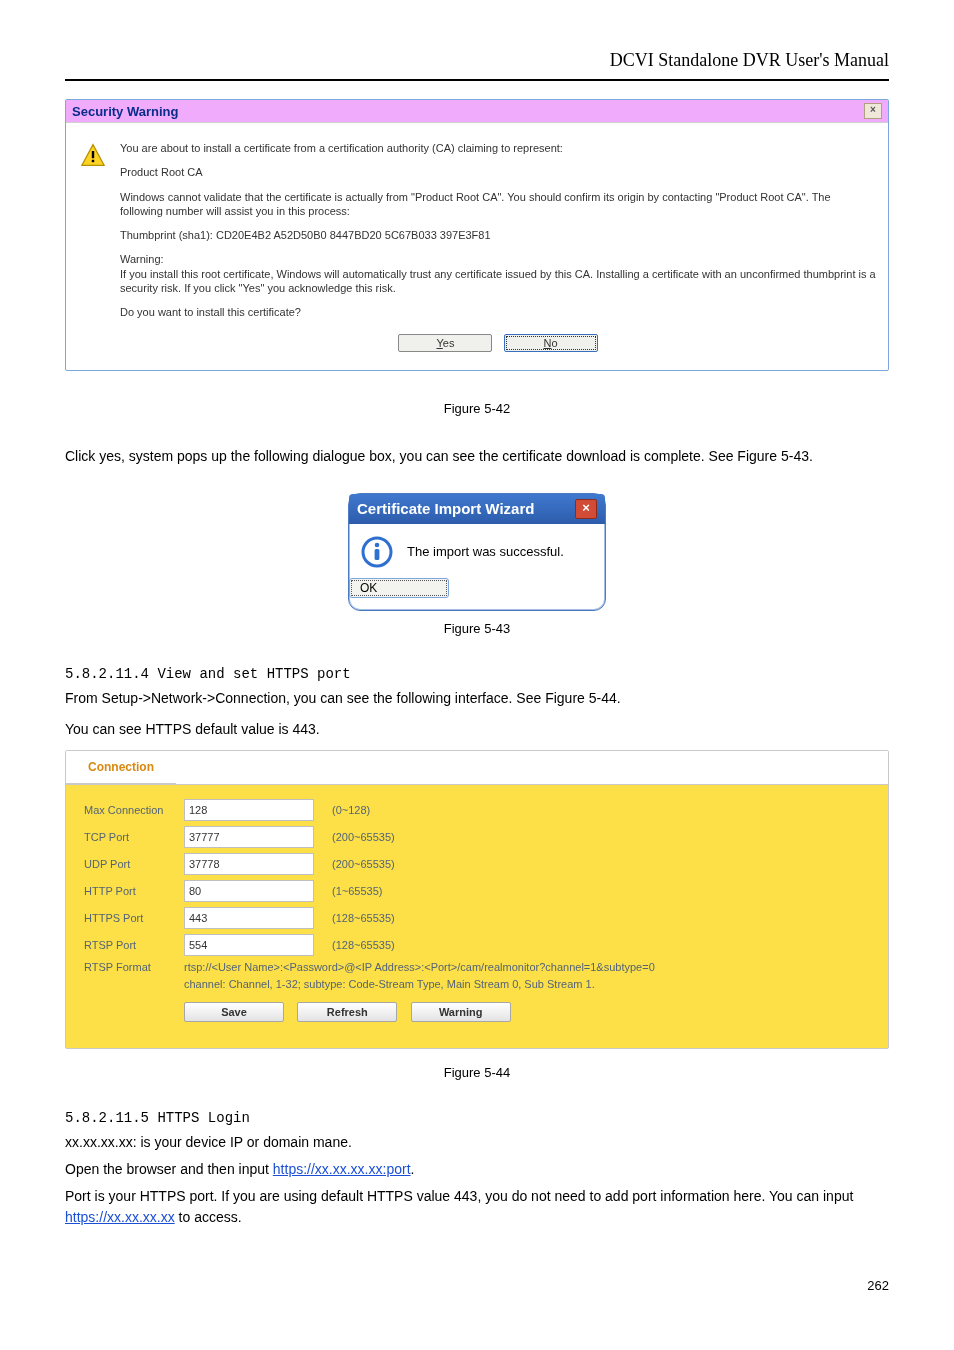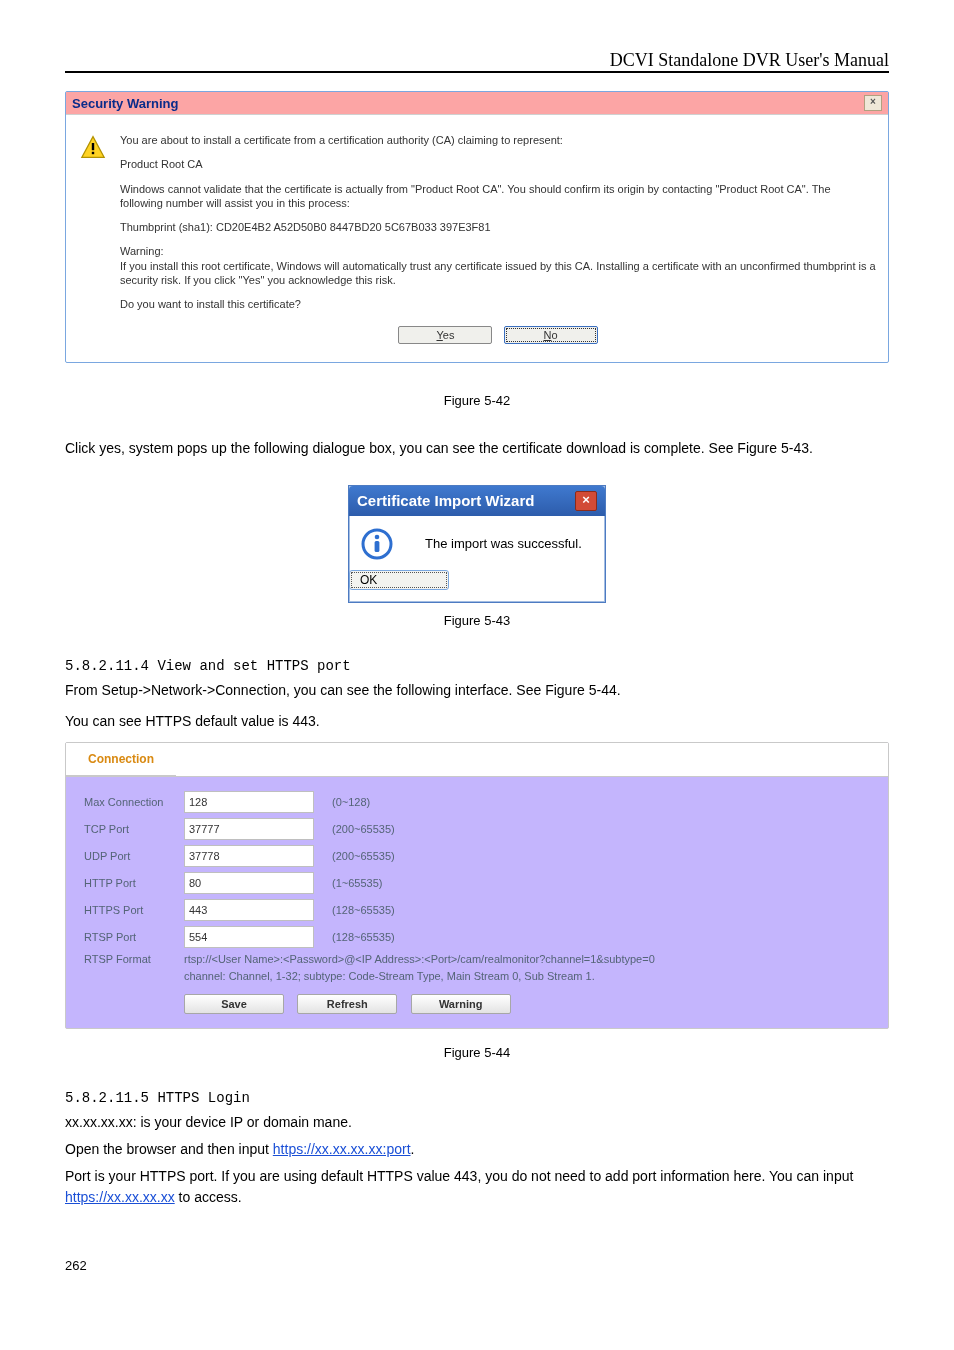--- a/index.html
+++ b/index.html
@@ -12,35 +12,36 @@
     width: 954px;
   }
   .page {
     padding: 50px 65px 40px 65px;
   }
   .header-title {
     text-align: right;
     font-family: "Times New Roman", serif;
     font-size: 18px;
     color: #000;
+    margin-bottom: 8px;
   }
   .top-rule {
     border: none;
     border-top: 2.5px solid #000;
     margin: 0 0 18px 0;
   }
   .security-dialog {
     border: 1px solid #7aa7e0;
     background: #fff;
     margin: 0 0 30px 0;
     border-radius: 2px;
     position: relative;
   }
   .security-titlebar {
-    background: #fca5a5;
+    background: #f0abfc;
     color: #0a2c8a;
     font-family: Tahoma, sans-serif;
     font-size: 13px;
     font-weight: bold;
     padding: 3px 6px;
     display: flex;
     align-items: center;
     justify-content: space-between;
     border-bottom: 1px solid #d0d0d0;
   }
@@ -112,21 +113,21 @@
   .fig-caption {
     text-align: center;
     font-family: Arial, sans-serif;
     font-size: 13px;
     margin: 10px 0 30px 0;
   }
   .import-dialog {
     width: 256px;
     margin: 26px auto 8px auto;
     border: 1px solid #4d7bc2;
-    border-radius: 0;
+    border-radius: 12px;
     box-shadow: 0 0 0 1px #a3bde2 inset;
     background: #fff;
   }
   .import-titlebar {
     background: linear-gradient(#3f79cf, #2d5cab);
     color: #fff;
     font-family: Tahoma, sans-serif;
     font-size: 15px;
     font-weight: bold;
     padding: 5px 8px;
@@ -145,21 +146,20 @@
     text-align: center;
     line-height: 15px;
     font-size: 13px;
     font-weight: bold;
     border-radius: 2px;
   }
   .import-body {
     display: flex;
     align-items: center;
     padding: 12px 12px 10px 12px;
-    gap: 18px;
   }
   .info-icon {
     width: 32px;
     height: 32px;
     flex: 0 0 32px;
   }
   .import-msg {
     font-family: Tahoma, sans-serif;
     font-size: 13px;
     padding-left: 14px;
@@ -181,23 +181,23 @@
     outline-offset: -3px;
   }
   .subhead {
     font-family: Liberation Mono, monospace;
     font-size: 14px;
     color: #000;
     margin: 30px 0 6px 0;
   }
   .connection-panel {
     border: 1px solid #c9c9c9;
-    background: #c4b5fd;
+    background: #fde047;
     margin-top: 6px;
-    padding: 0 0 4px 0;
+    padding: 0 0 16px 0;
     border-radius: 2px;
   }
   .conn-tab-row {
     background: #fff;
     padding: 0;
   }
   .conn-tab {
     display: inline-block;
     padding: 9px 22px;
     font-family: Arial, sans-serif;
@@ -257,21 +257,21 @@
     border-radius: 2px;
     margin-right: 10px;
     text-align: center;
     font-weight: bold;
   }
   .link {
     color: #1a4fd6;
     text-decoration: underline;
   }
   .page-num {
-    text-align: left;
+    text-align: right;
     font-family: Arial, sans-serif;
     font-size: 13px;
     margin-top: 50px;
   }
   .accesskey {
     text-decoration: underline;
   }
 </style>
 </head>
 <body>

